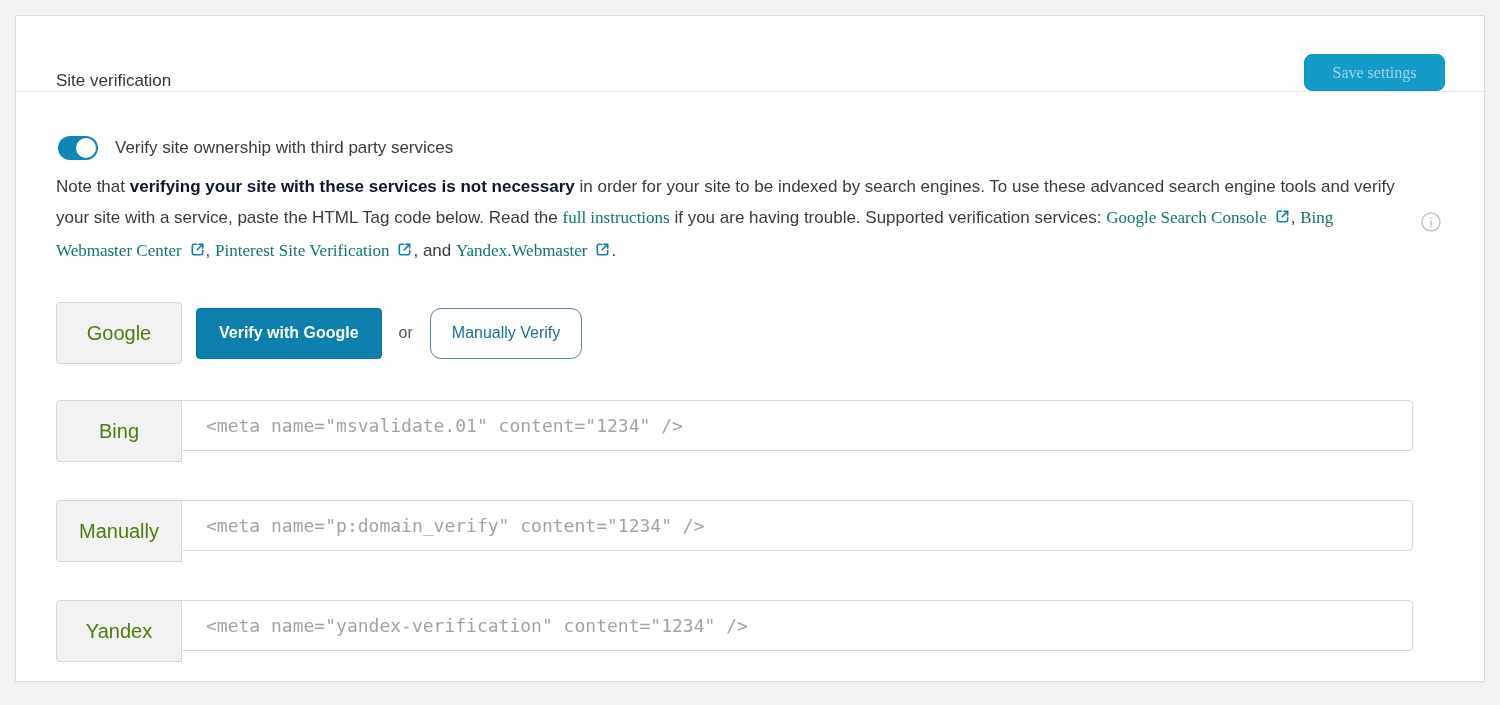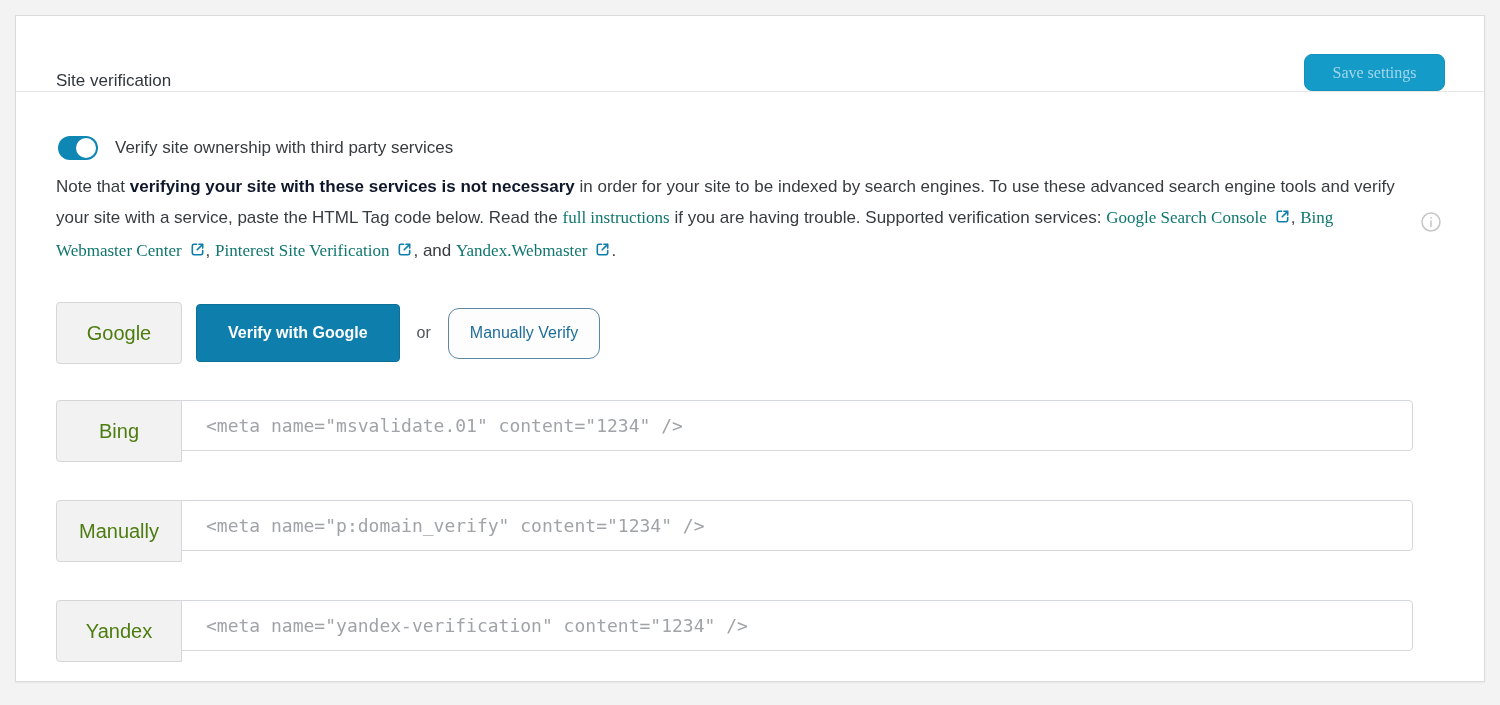--- a/index.html
+++ b/index.html
@@ -119,22 +119,22 @@
     justify-content: center;
     background: #f2f2f2;
     border: 1px solid #d6d6d6;
     border-radius: 4px;
     font-size: 20px;
     color: #4d7c0f;
     flex: 0 0 auto;
   }
   .btn-primary {
     margin-left: 14px;
-    height: 58px;
-    padding: 0 31px;
+    height: 51px;
+    padding: 0 22px;
     background: #0e7fad;
     border: 1px solid #0c7099;
     border-radius: 4px;
     color: #ffffff;
     font-family: "Liberation Sans", sans-serif;
     font-size: 16px;
     font-weight: 700;
     cursor: pointer;
   }
   .or-text {

